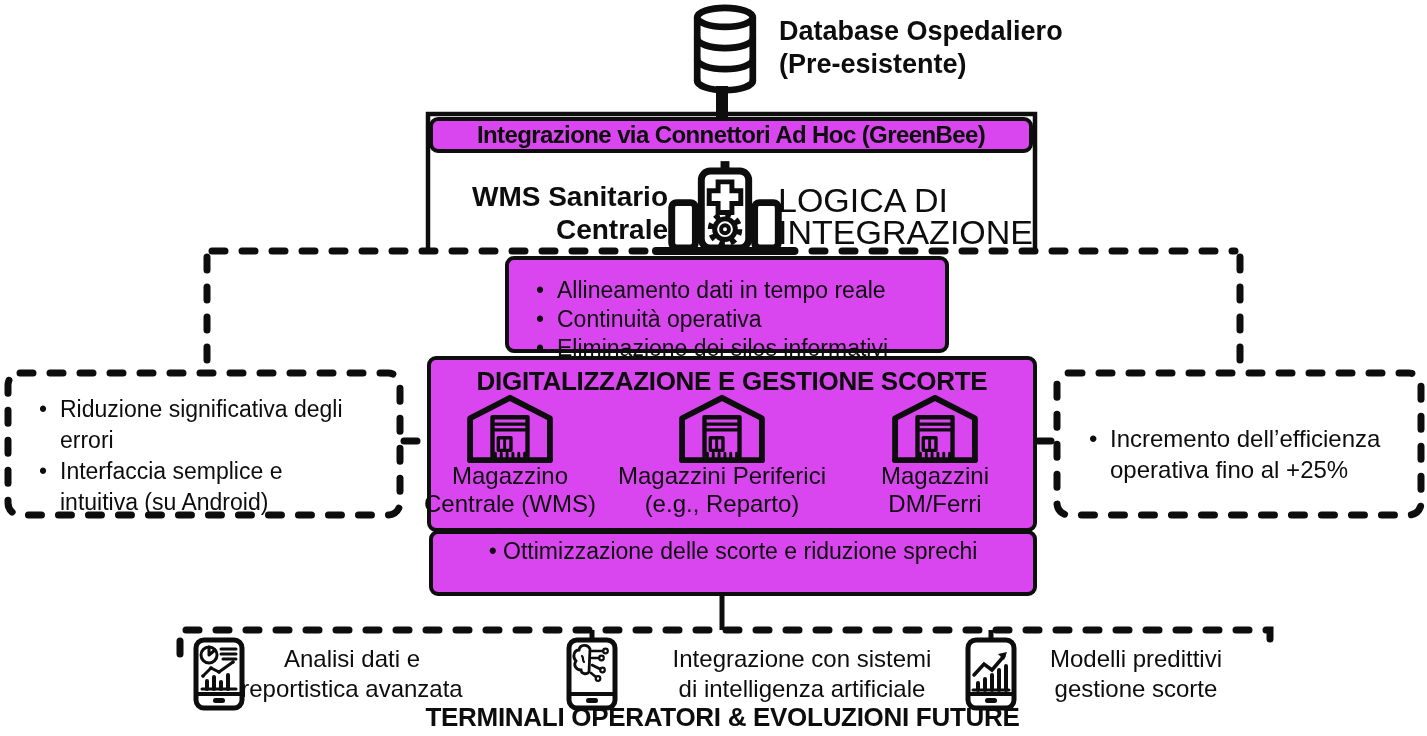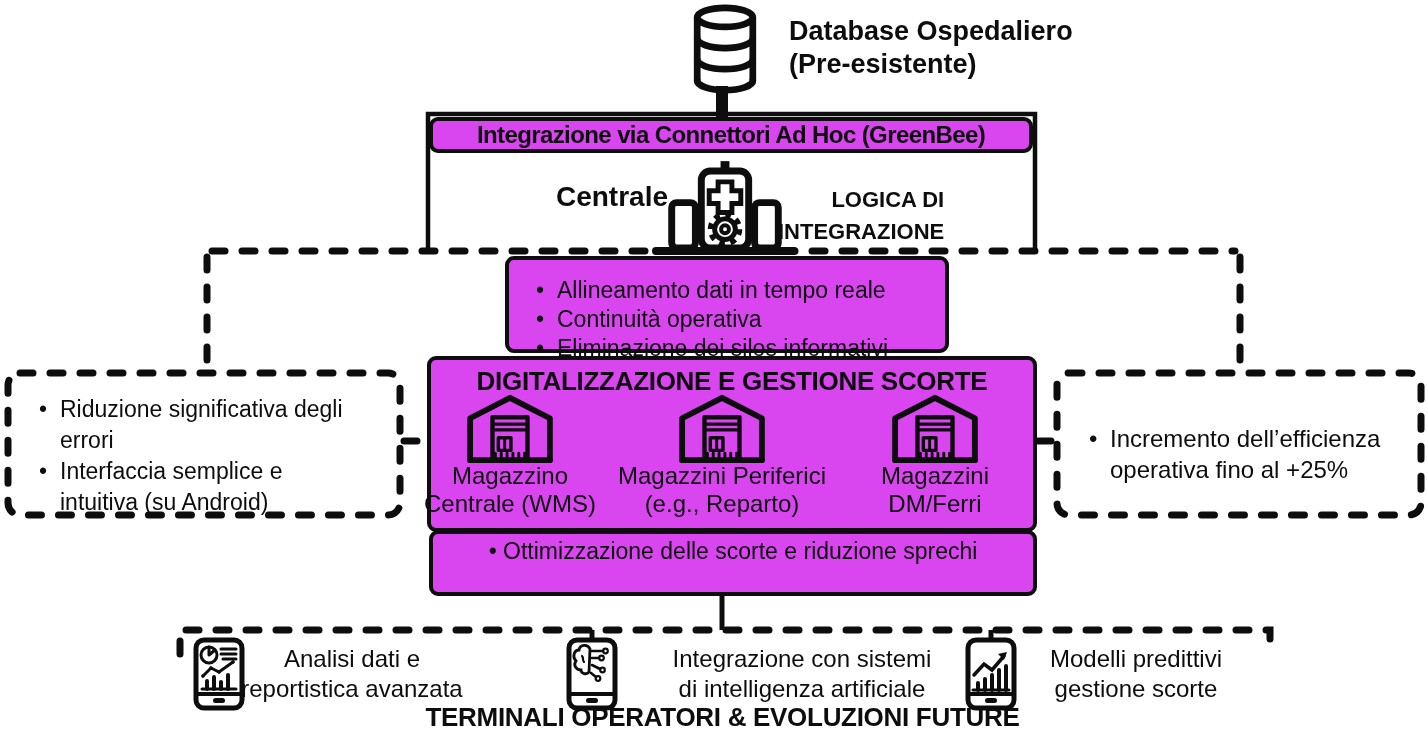--- a/index.html
+++ b/index.html
@@ -14,21 +14,21 @@
   .overlay .solid{stroke-linecap:butt;}
 
   .boxed{border:4px solid #0d0d0d;background:#d946ef;box-sizing:border-box;}
   .r8{border-radius:9px;}
 
   .bar-label{display:flex;align-items:center;justify-content:center;
              font-weight:bold;font-size:24px;letter-spacing:-0.6px;}
 
   .dblabel{font-size:27px;font-weight:bold;line-height:33px;}
   .wmslabel{font-size:28px;font-weight:bold;line-height:33px;text-align:right;}
-  .logica{font-size:22px;font-weight:bold;line-height:32px;text-align:right;}
+  .logica{font-size:34px;font-weight:normal;line-height:32px;text-align:left;}
 
   ul.blist{list-style:none;margin:10px;padding:0;font-size:23px;line-height:29px;}
   ul.blist li{position:relative;padding-left:24px;}
   ul.blist li::before{content:"\2022";position:absolute;left:3px;}
 
   ul.blist.big{font-size:23px;line-height:31px;}
 
   ul.clist{list-style:none;margin:0;padding:0;font-size:23px;line-height:29px;text-align:center;}
   ul.clist li::before{content:"\2022\00a0";}
 
@@ -65,30 +65,31 @@
       <g stroke="#0d0d0d" stroke-width="7" fill="none" stroke-linecap="round">
         <ellipse cx="42" cy="15" rx="29" ry="10"></ellipse>
         <path d="M13,15 V81"></path>
           <path d="M71,15 V81"></path>
         <path d="M13,37 a29,10 0 0 0 58,0"></path>
         <path d="M13,59 a29,10 0 0 0 58,0"></path>
         <path d="M13,81 a29,10 0 0 0 58,0"></path>
       </g>
     </svg>
   </div>
-  <div class="abs dblabel" style="left:779px;top:15px;margin-left:10px;">
+  <div class="abs dblabel" style="left:779px;top:15px;">
     <div>Database Ospedaliero</div>
     <div>(Pre-esistente)</div>
   </div>
 
   <div class="abs boxed r8 bar-label" style="left:429px;top:117px;width:604px;height:36px;">
     <span>Integrazione via Connettori Ad Hoc (GreenBee)</span>
   </div>
 
   <div class="abs wmslabel" style="left:430px;top:180px;width:238px;">
+    <div>WMS Sanitario</div>
     <div>Centrale</div>
   </div>
 
   <div class="abs" style="left:650px;top:161px;">
     <svg width="150" height="95" viewBox="0 0 152 96">
       <g stroke="#0d0d0d" fill="none">
         <path d="M76,0 V12" stroke-width="9"></path>
         <path d="M6,91 H146" stroke-width="8" stroke-linecap="round"></path>
         <rect x="22" y="42" width="24" height="46" rx="5" stroke-width="7" fill="#ffffff"></rect>
         <rect x="106" y="42" width="24" height="46" rx="5" stroke-width="7" fill="#ffffff"></rect>

